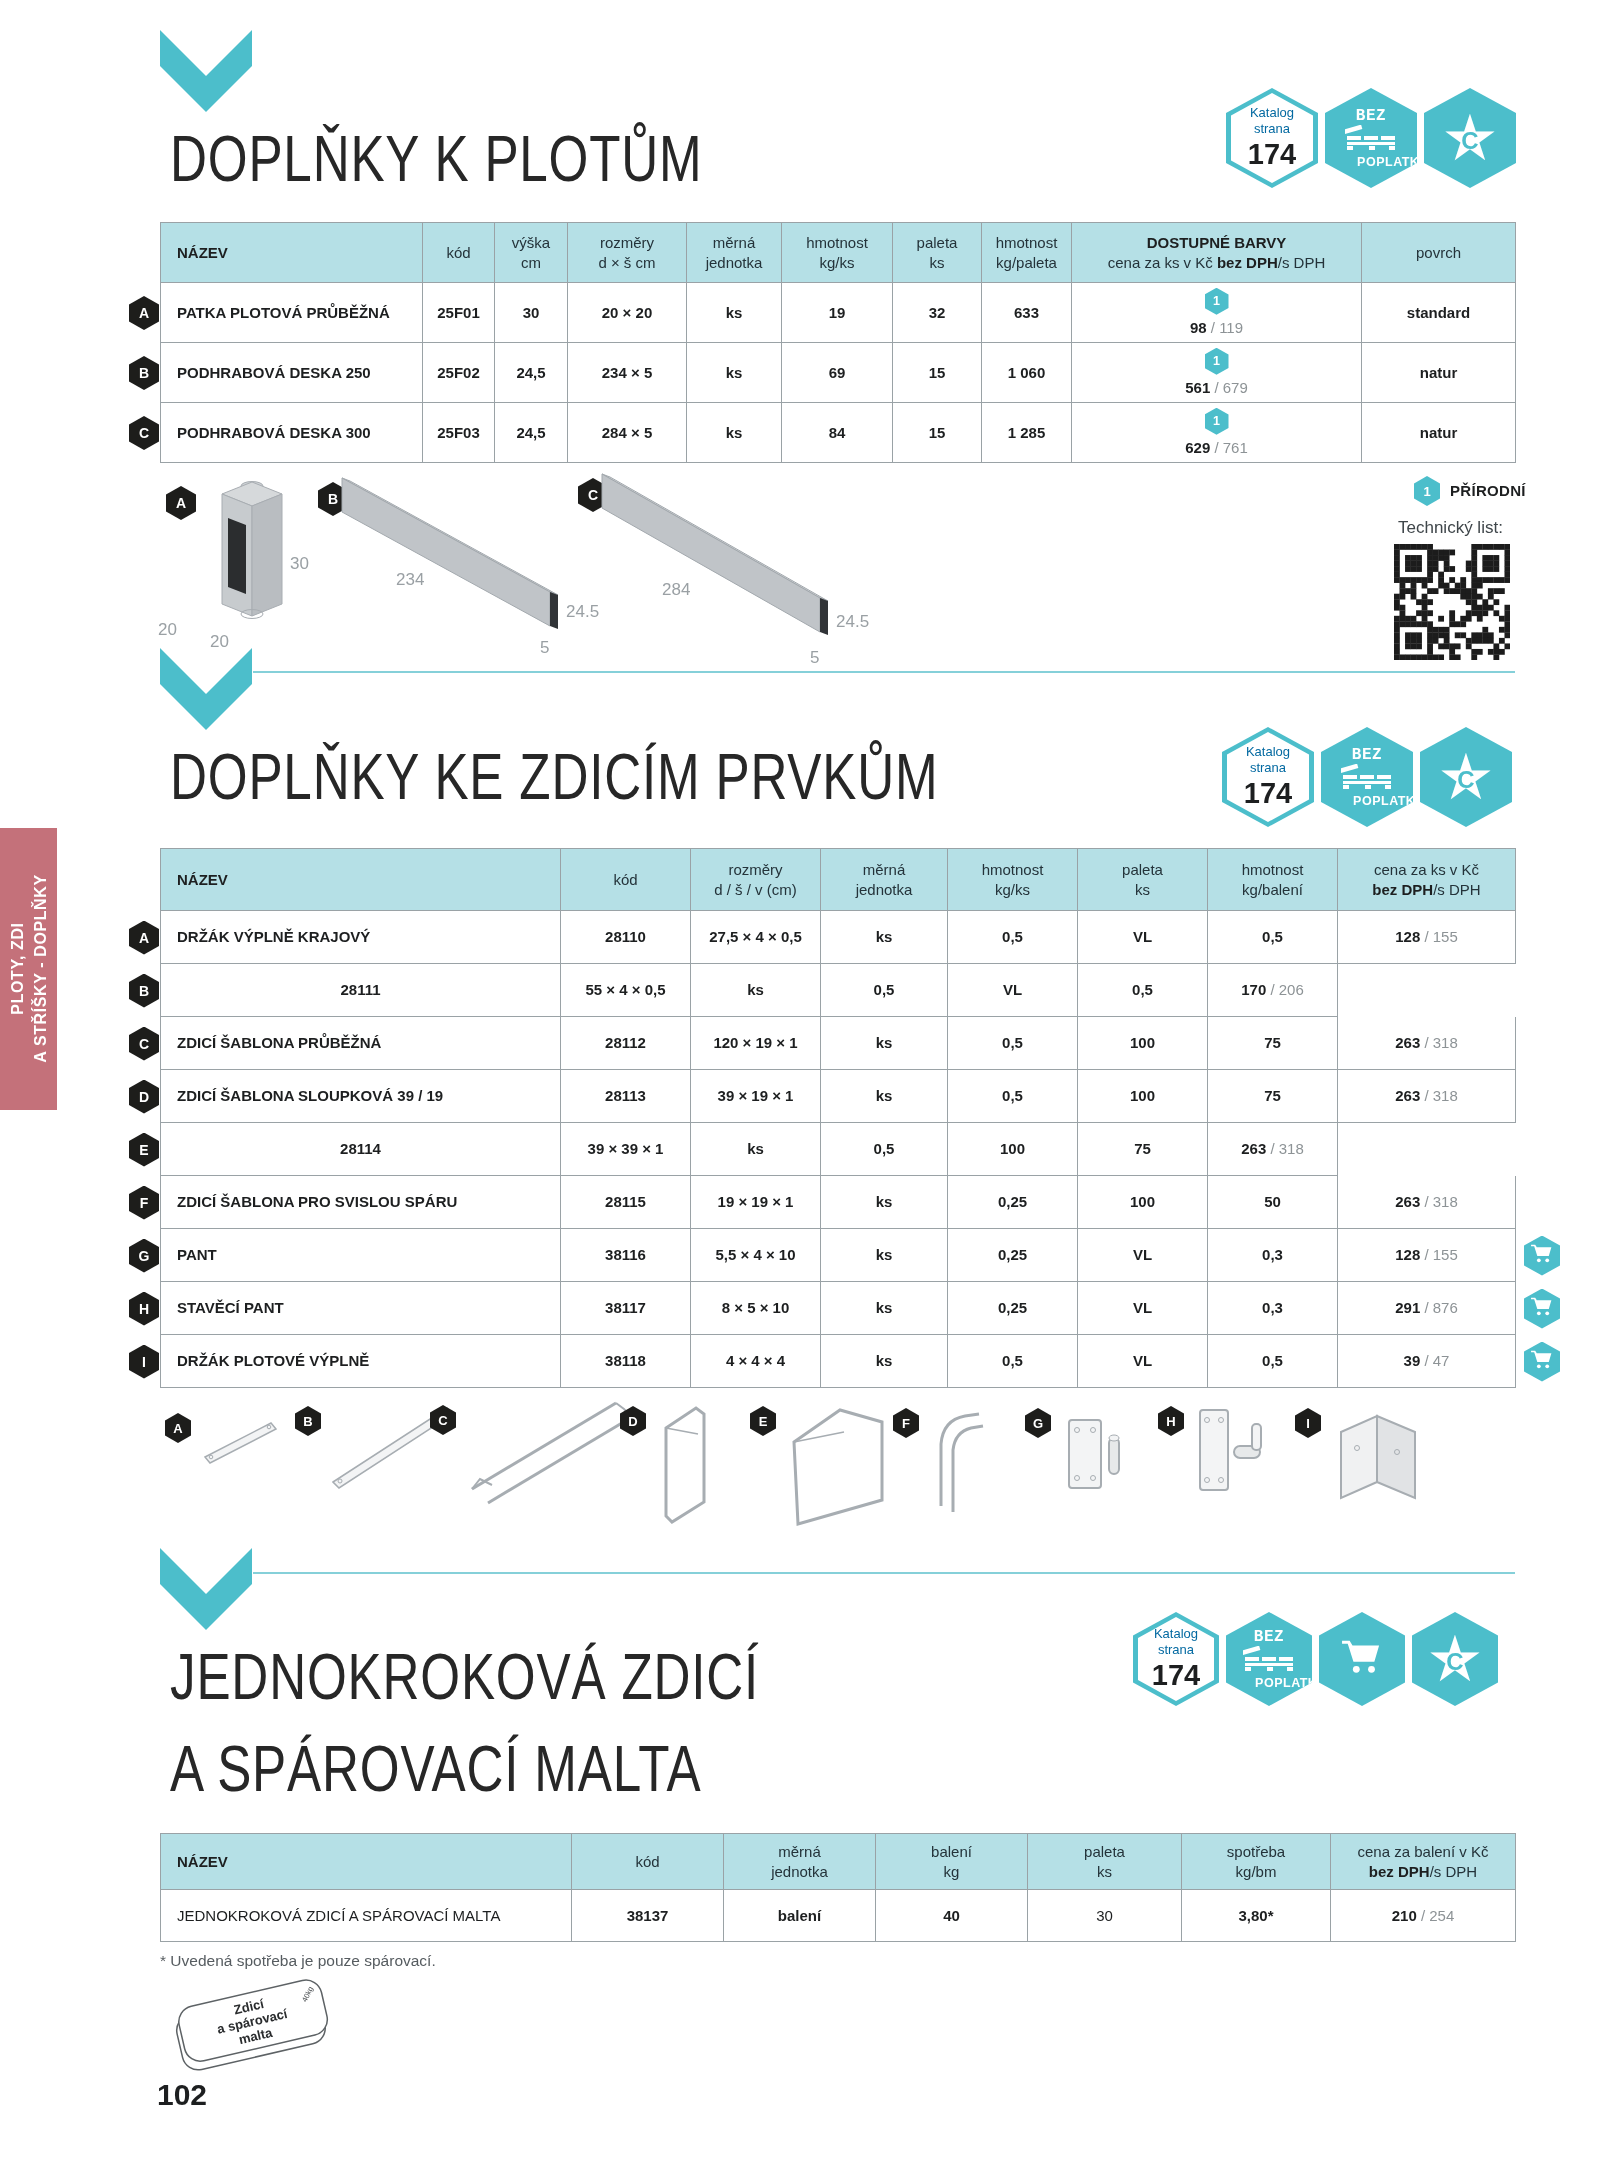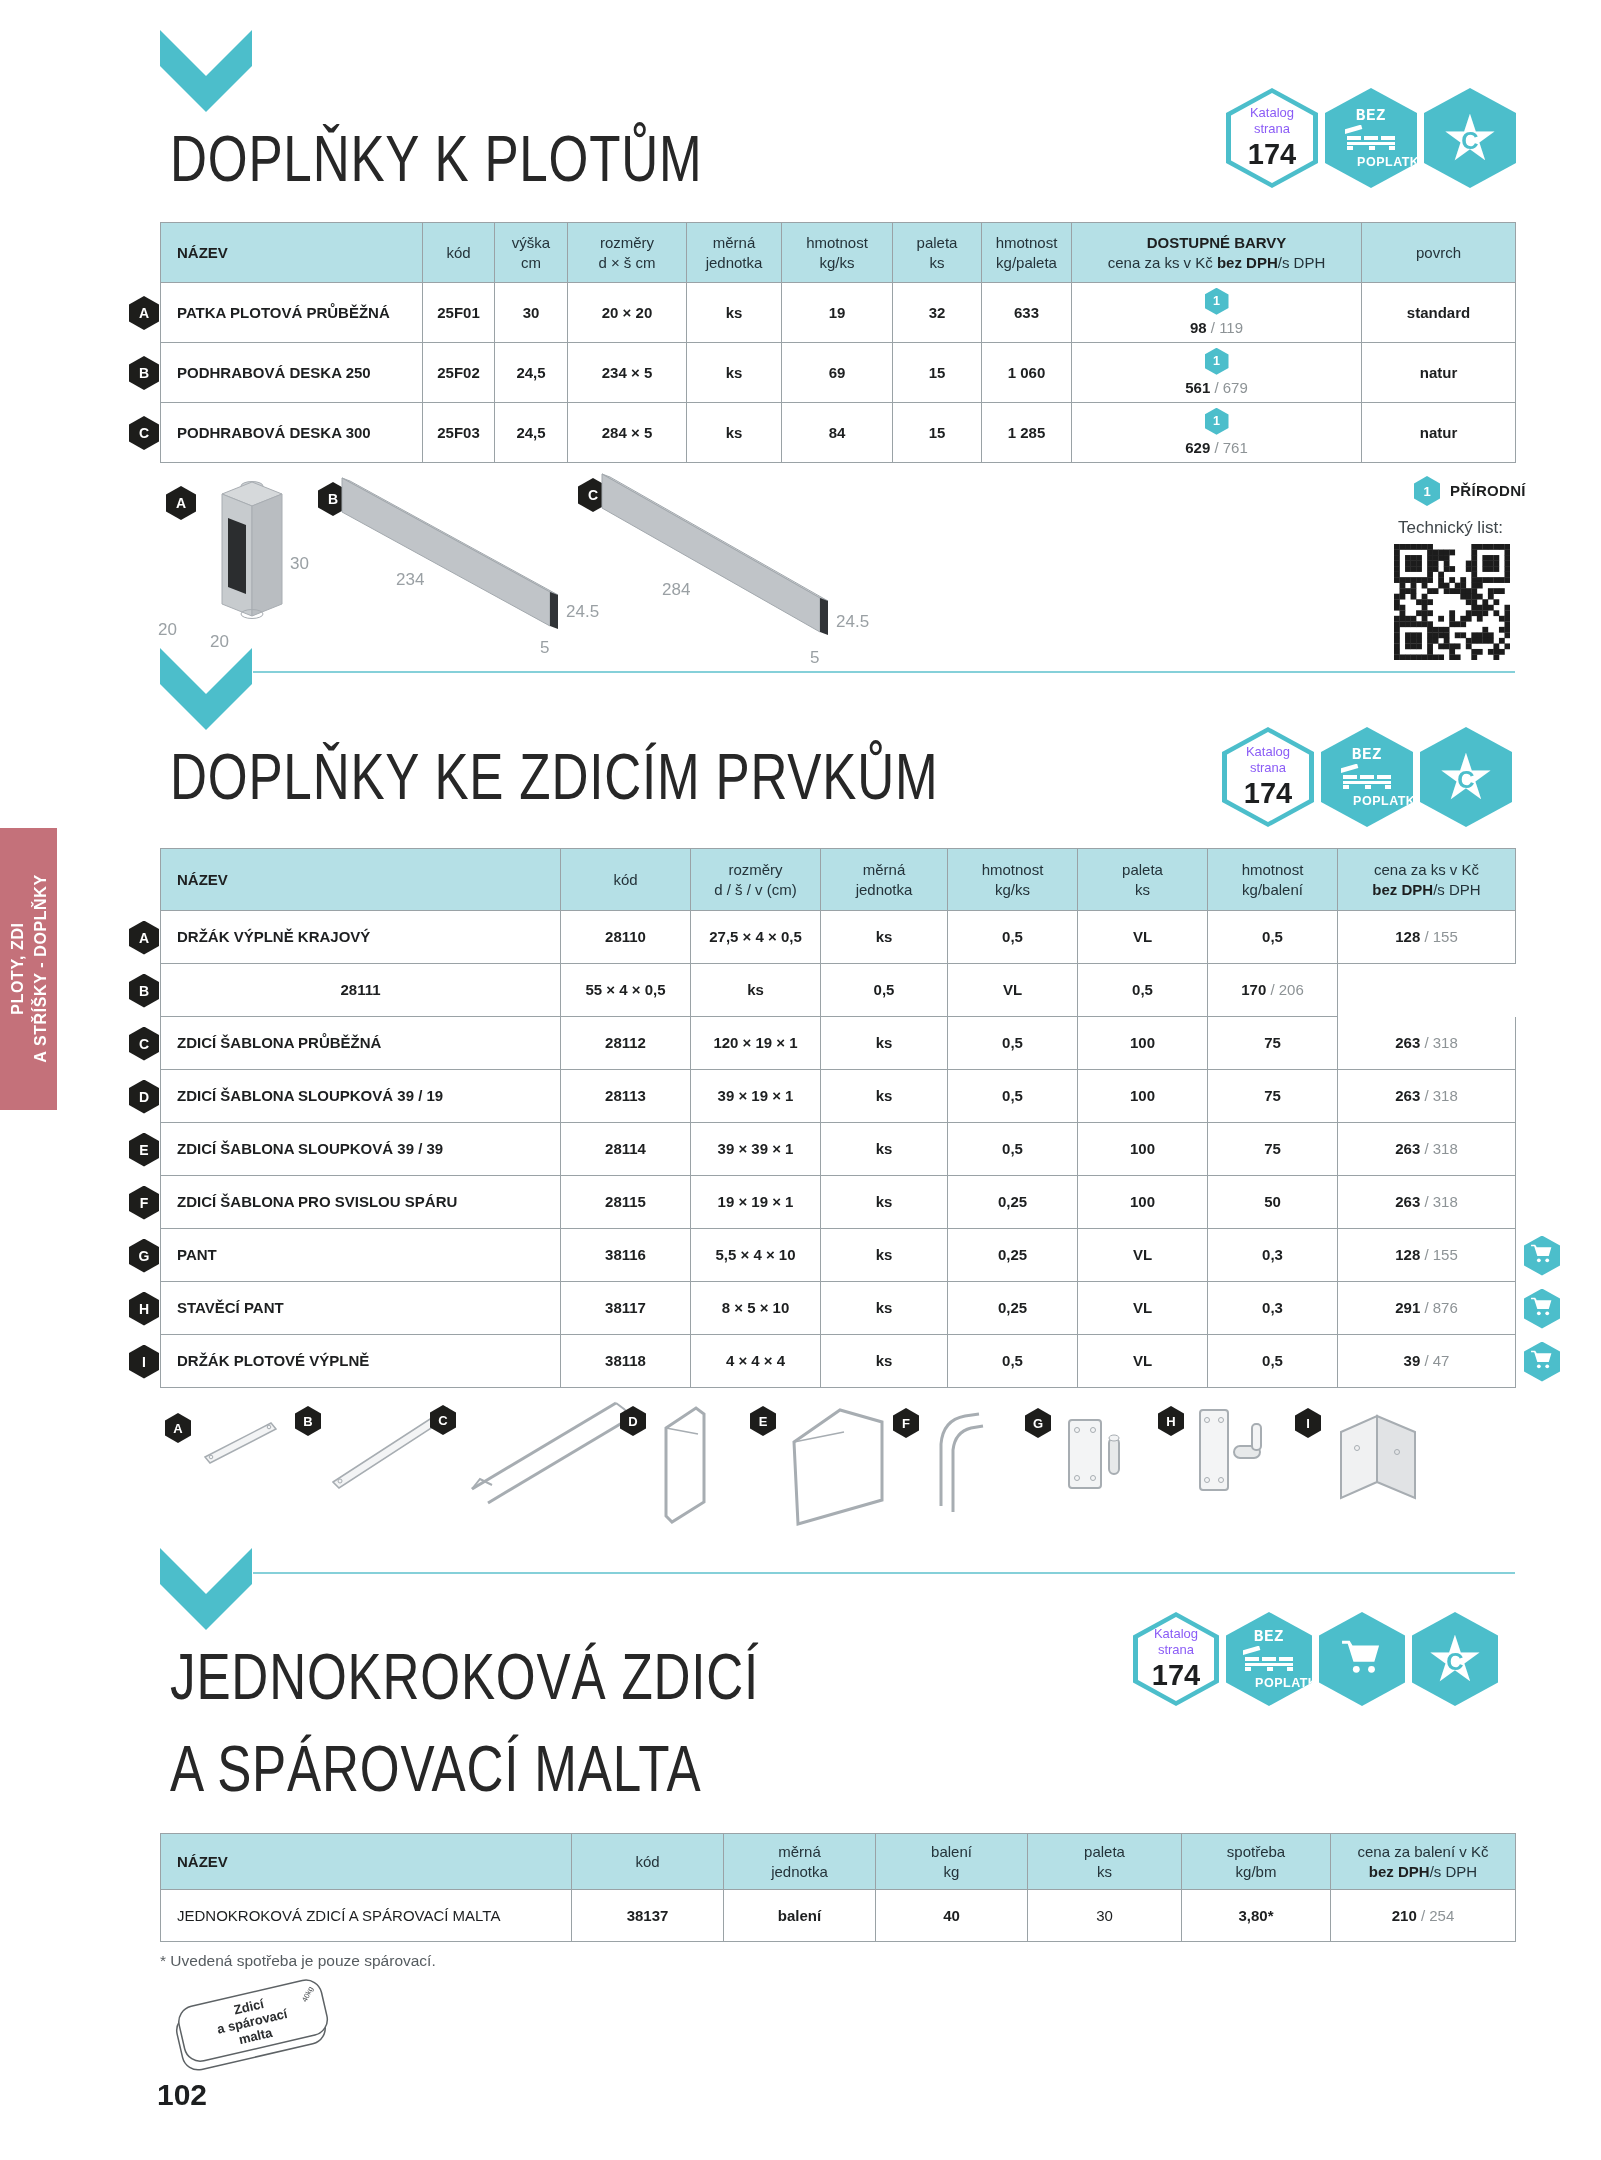--- a/index.html
+++ b/index.html
@@ -22,21 +22,21 @@
   .sep{position:absolute;left:253px;width:1262px;height:2px;background:#85d0d9;}
 
   
   .badges{position:absolute;display:flex;gap:7px;}
   .badge{position:relative;width:92px;height:100px;background:var(--accent);flex:0 0 auto;
          clip-path:polygon(50% 0,100% 25%,100% 75%,50% 100%,0 75%,0 25%);}
   .badges.sm .badge{width:86px;height:94px;}
   .badge .inner{position:absolute;inset:5px;background:#fff;display:flex;flex-direction:column;align-items:center;justify-content:center;
          clip-path:polygon(50% 0,100% 25%,100% 75%,50% 100%,0 75%,0 25%);}
   .badge.solid{display:flex;flex-direction:column;align-items:center;justify-content:center;color:#fff;}
-  .k-small{font-size:13px;color:#8b5cf6;line-height:1.25;}
+  .k-small{font-size:13px;color:#0369a1;line-height:1.25;}
   .k-num{font-size:29px;font-weight:700;color:var(--ink);margin-top:1px;}
   .b-top{font-size:16px;font-weight:700;letter-spacing:.5px;font-family:Liberation Mono, monospace;}
   .b-bot{font-size:12.5px;font-weight:700;letter-spacing:.5px;padding-left:44px;}
   .star-wrap{position:relative;width:70px;height:70px;display:flex;align-items:center;justify-content:center;}
   .star-glyph{font-size:64px;color:#fff;line-height:1;}
   .star-letter{position:absolute;left:50%;top:54%;transform:translate(-50%,-50%);color:var(--accent);font-size:24px;font-weight:700;}
 
   
   .hexlabel{position:absolute;width:30px;height:34px;background:#1d1d1b;color:#fff;font-size:14px;font-weight:700;
             display:flex;align-items:center;justify-content:center;
@@ -709,23 +709,20 @@
         </div>
         <div class="tcell">
           <span class="bold">75</span>
         </div>
         <div class="tcell">
           <span><b>263</b> <span class="gray">/ 318</span></span>
         </div>
       </div>
       <div class="hexlabel" style="left: -32px; top: 230.5px;">D</div>
       <div class="trow" style="grid-template-columns: 400px 130px 130px 127px 130px 130px 130px 178px; height: 53px;">
-        <div class="tcell left">
-          <span class="bold">ZDICÍ ŠABLONA SLOUPKOVÁ 39 / 39</span>
-        </div>
         <div class="tcell">
           <span class="bold">28114</span>
         </div>
         <div class="tcell">
           <span class="bold">39 × 39 × 1</span>
         </div>
         <div class="tcell">
           <span class="bold">ks</span>
         </div>
         <div class="tcell">

